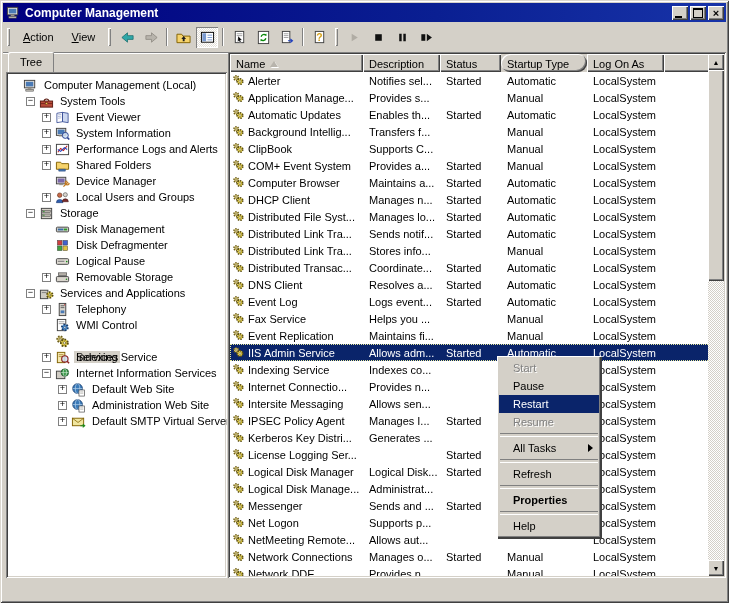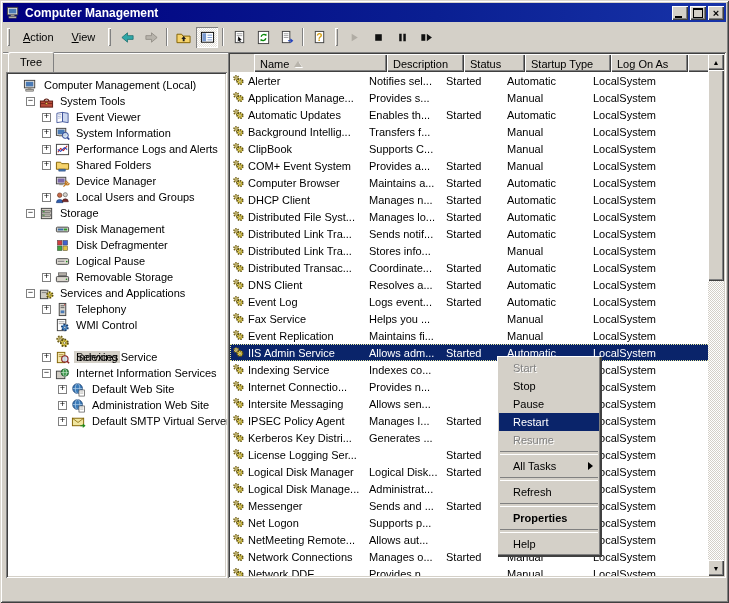--- a/index.html
+++ b/index.html
@@ -512,31 +512,31 @@
               </svg>
             </span>
             <span class="tree-label">Default SMTP Virtual Server</span>
           </div>
         </div>
     </div>
 
     <div class="list-pane">
       <div class="list-inner">
         <div class="list-head" id="list-head">
-            <div class="hcell" style="width: 133px; margin-left: 24px;">
+            <div class="hcell" style="width: 133px;">
               <span>Name</span>
               <span class="sort-arrow"></span>
             </div>
             <div class="hcell" style="width: 77px;">
               <span>Description</span>
             </div>
             <div class="hcell" style="width: 61px;">
               <span>Status</span>
             </div>
-            <div class="hcell" style="width: 86px;">
+            <div class="hcell" style="width: 86px; border-radius: 9px;">
               <span>Startup Type</span>
             </div>
             <div class="hcell" style="width: 77px;">
               <span>Log On As</span>
             </div>
             <div class="hcell" style="width: 44px; flex: 1 1 0%;">
               <span></span>
             </div>
           </div>
         <div class="list-body" id="list-body">
@@ -1089,21 +1089,20 @@
         <div class="sb-thumb"></div>
         <div class="sb-btn sb-down">
             <span>▼</span>
           </div>
       </div>
     </div>
   </div>
 
   <div class="ctx-menu" id="ctx-menu">
       <div class="ctx-item disabled">Start</div>
-      <div class="ctx-item">Stop</div>
       <div class="ctx-item">Pause</div>
       <div class="ctx-item hilite">Restart</div>
       <div class="ctx-item disabled">Resume</div>
       <div class="ctx-sep"></div>
       <div class="ctx-item">All Tasks<span class="ctx-arrow"></span></div>
       <div class="ctx-sep"></div>
       <div class="ctx-item">Refresh</div>
       <div class="ctx-sep"></div>
       <div class="ctx-item bold">Properties</div>
       <div class="ctx-sep"></div>

